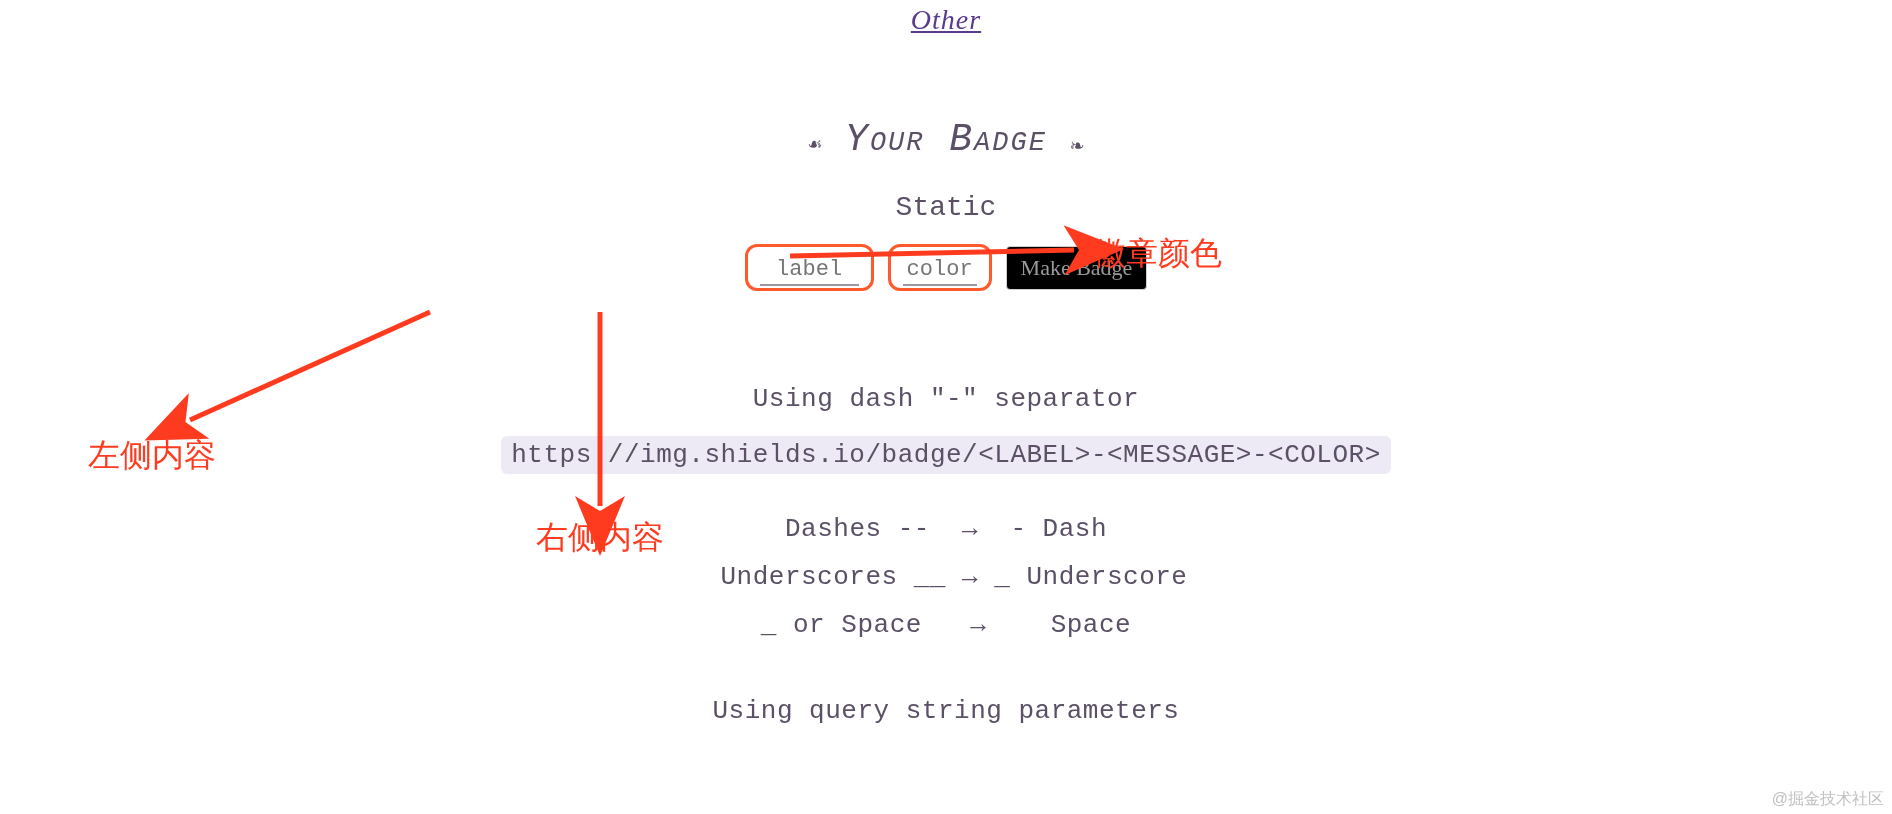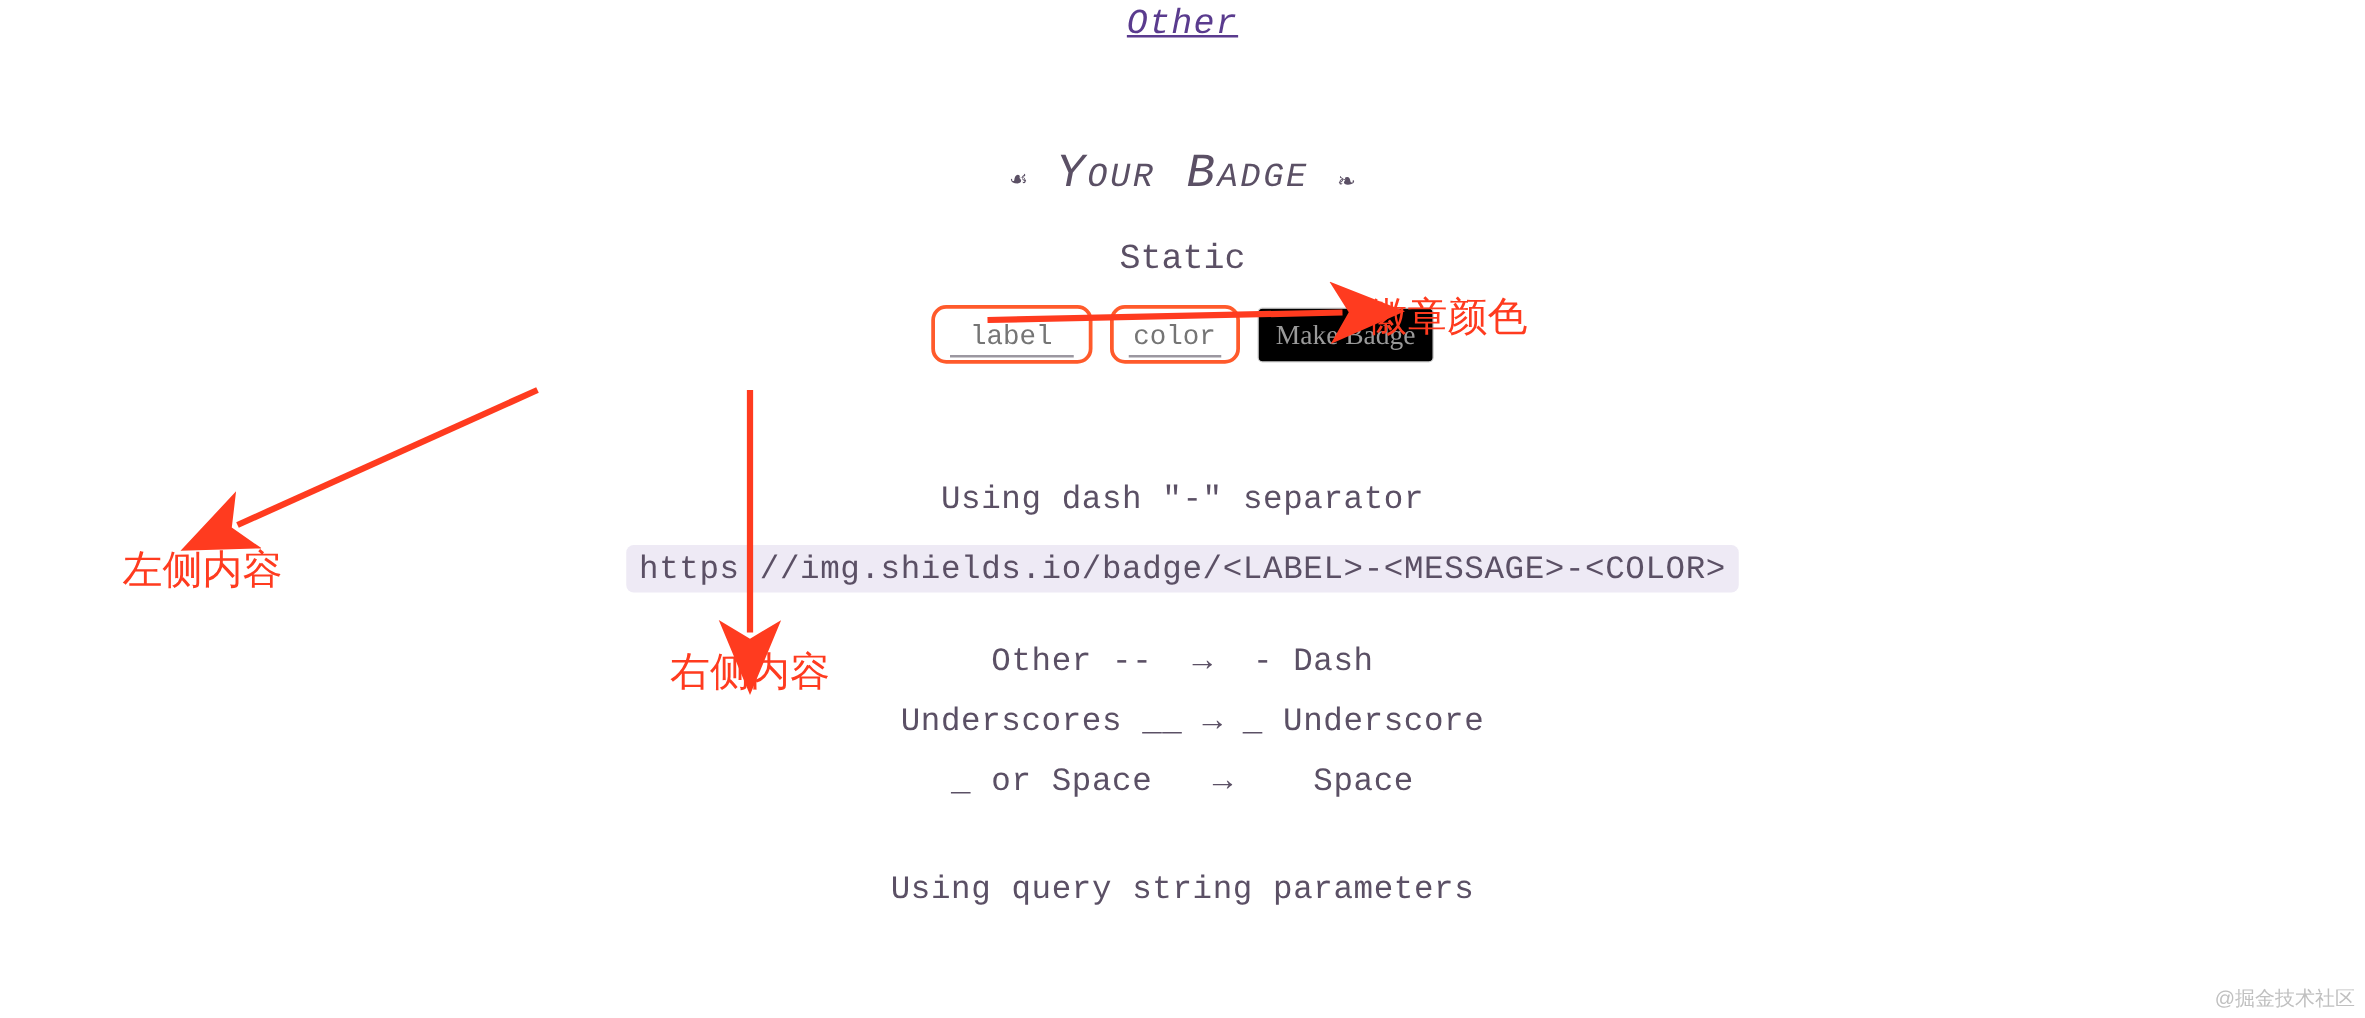--- a/index.html
+++ b/index.html
@@ -18,20 +18,21 @@
     left: 0;
     right: 0;
     text-align: center;
   }
   a.nav-link {
     color: #5a3b8e;
     font-style: italic;
     text-decoration: underline;
     font-size: 28px;
     letter-spacing: 1px;
+    font-family: Liberation Serif, serif;
   }
   .heading {
     font-style: italic;
     font-variant: small-caps;
     font-size: 38px;
     color: #5b5065;
     letter-spacing: 2px;
   }
   .deco {
     font-size: 22px;
@@ -155,34 +156,34 @@
 
 <div class="center-col" style="top:384px;">
   <span class="body-text">Using dash "-" separator</span>
 </div>
 
 <div class="center-col" style="top:436px;">
   <span class="url-block">https://img.shields.io/badge/&lt;LABEL&gt;-&lt;MESSAGE&gt;-&lt;COLOR&gt;</span>
 </div>
 
 <div class="center-col" style="top:514px;">
-  <span class="map-row">Other --  →  - Dash</span>
+  <span class="map-row">Dashes --  →  - Dash</span>
 </div>
 <div class="center-col" style="top:562px;padding-left:16px;">
   <span class="map-row">Underscores __ → _ Underscore</span>
 </div>
 <div class="center-col" style="top:610px;">
   <span class="map-row">_ or Space   →    Space</span>
 </div>
 
 <div class="center-col" style="top:696px;">
   <span class="body-text">Using query string parameters</span>
 </div>
 
-<div class="anno-label" style="left:98px; top:434px;">左侧内容</div>
+<div class="anno-label" style="left:88px; top:434px;">左侧内容</div>
 <div class="anno-label" style="left:536px; top:516px;">右侧内容</div>
 <div class="anno-label" style="left:1094px; top:232px;">徽章颜色</div>
 
 <svg class="arrows">
   <defs>
     <marker id="ah" markerWidth="14" markerHeight="14" refX="2" refY="5" orient="auto" markerUnits="strokeWidth">
       <path d="M0,0 L12,5 L0,10 L3,5 Z" fill="#ff3b1f"></path>
     </marker>
   </defs>
 

